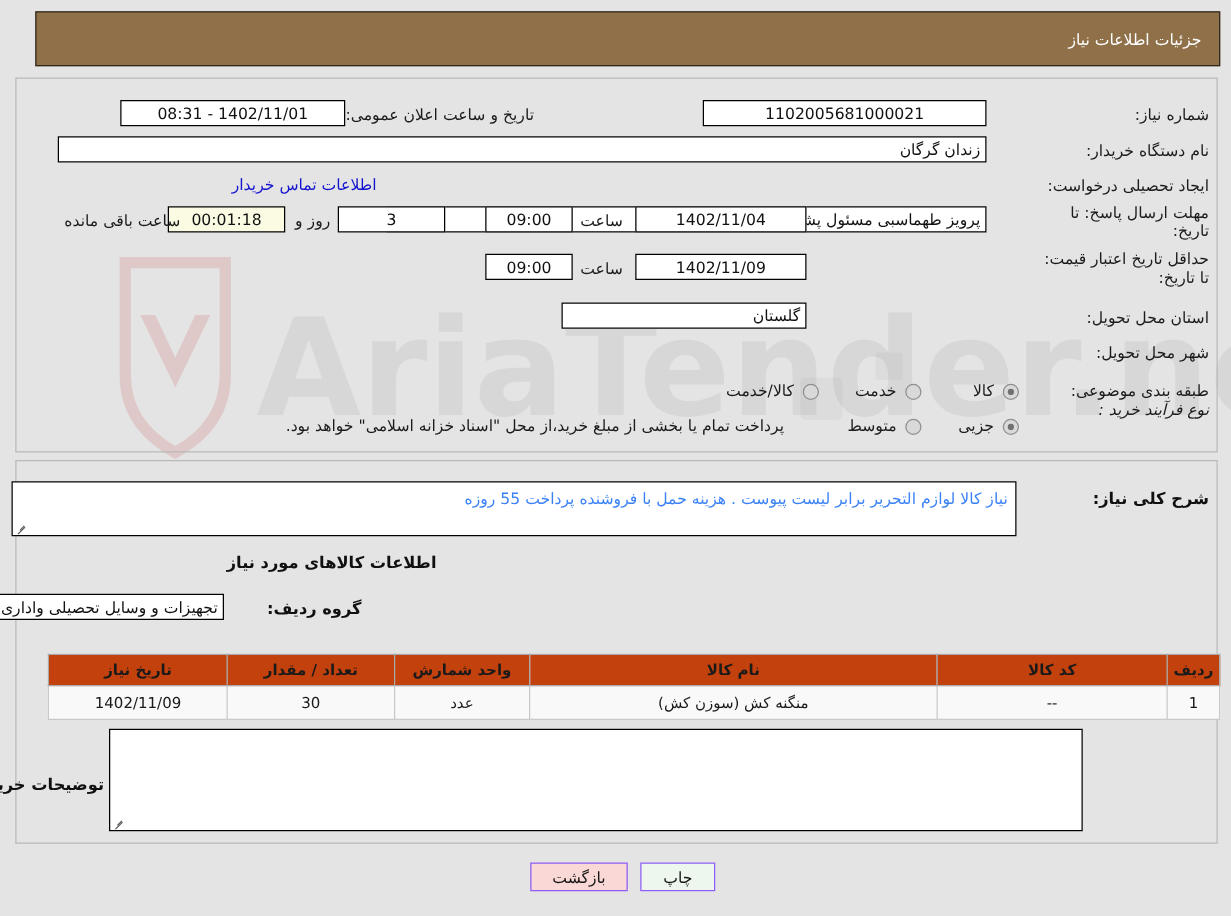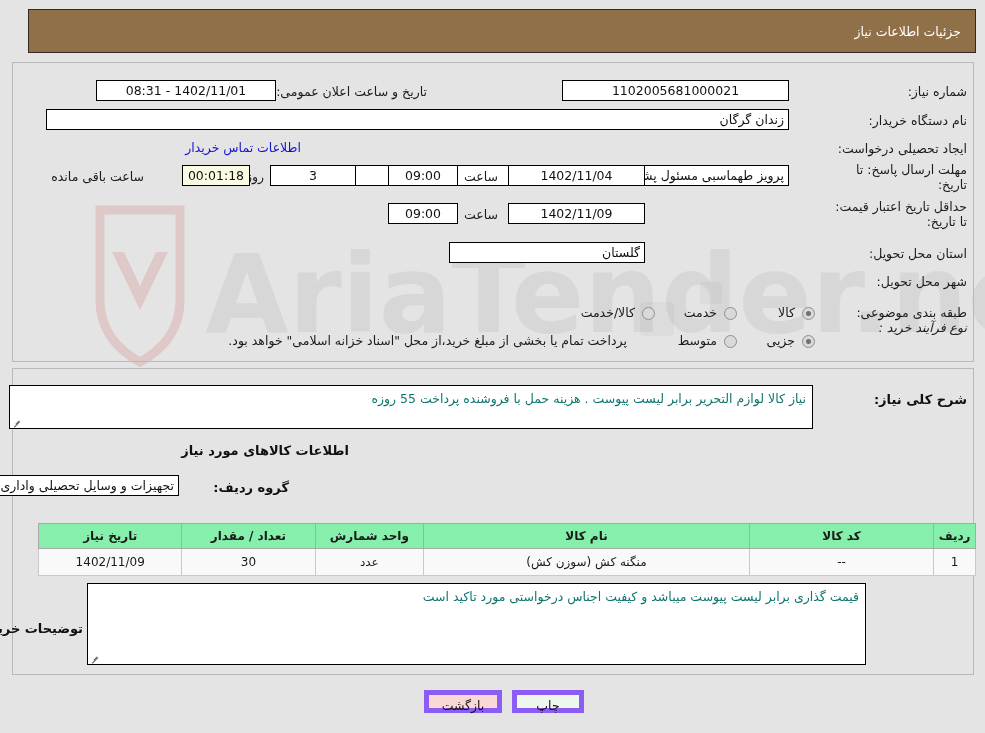--- a/index.html
+++ b/index.html
@@ -121,21 +121,21 @@
     white-space: nowrap;
     z-index: 4;
   }
 
   
   .ta {
     position: absolute;
     background: #ffffff;
     border: 1px solid #000000;
     font-size: 12.5px;
-    color: #0f766e;
+    color: #3b82f6;
     padding: 4px 6px 0 6px;
     line-height: 18px;
     text-align: right;
     z-index: 4;
     overflow: hidden;
   }
   .ta .grip {
     position: absolute;
     left: 2px; bottom: 1px;
     width: 10px; height: 10px;
@@ -162,21 +162,21 @@
     position: absolute;
     left: 38px; top: 523px;
     width: 938px;
     border-collapse: collapse;
     font-size: 12px;
     background: #ffffff;
     z-index: 4;
     border: 1px solid #c3c3c3;
   }
   #goods-table th {
-    background: #86efac;
+    background: #c2410c;
     border: 1px solid #a9a9a9;
     font-weight: bold;
     color: #1a1a1a;
     height: 25px;
     padding: 0 4px;
     text-align: center;
     font-size: 12px;
   }
   #goods-table td {
     background: #f9f9f9;
@@ -191,30 +191,30 @@
   .col-code  { width: 180px; }
   .col-name  { width: 318px; }
   .col-unit  { width: 106px; }
   .col-qty   { width: 130px; }
   .col-date  { width: 140px; }
 
   
   .btn {
     position: absolute;
     height: 23px;
-    border: 5px solid #8b5cf6;
+    border: 1px solid #8b5cf6;
     font-size: 12.5px;
     font-family: "DejaVu Sans", "Liberation Sans", sans-serif;
     text-align: center;
     line-height: 21px;
     cursor: pointer;
     z-index: 5;
     padding: 0 6px;
   }
-  #btn-print { left: 512px; top: 690px; width: 72px; background: #edf7ed; color: #151515; }
+  #btn-print { left: 512px; top: 690px; width: 60px; background: #edf7ed; color: #151515; }
   #btn-back  { left: 424px; top: 690px; width: 78px; background: #fad8d6; color: #151515; }
 </style>
 </head>
 <body>
 
 <div id="page">
 
   <svg id="watermark" viewBox="0 0 985 230" xmlns="http://www.w3.org/2000/svg">
 
     <g opacity="0.16">
@@ -250,21 +250,21 @@
   <div class="lbl" style="right:18px; top:141px;">ایجاد تحصیلی درخواست:</div>
   <div class="fld rt" style="right:196px; top:137px; width:480px;margin-top:28px;">پرویز طهماسبی مسئول پشتیبانی زندان گرگان</div>
   <div class="linktext" style="right:684px; top:140px;">اطلاعات تماس خریدار</div>
 
   <div class="lbl lbl-2line" style="right:18px; top:162px;">مهلت ارسال پاسخ: تا تاریخ:</div>
   <div class="fld center" style="right:340px; top:165px; width:137px;">1402/11/04</div>
   <div class="lbl" style="right:487px; top:169px;">ساعت</div>
   <div class="fld center" style="right:527px; top:165px; width:70px;">09:00</div>
   <div class="fld center" style="right:629px; top:165px; width:86px;">3</div>
   <div class="lbl" style="right:721px; top:169px;">روز و</div>
-  <div class="fld center yellow" style="right:735px; top:165px; width:68px;margin-left:41px;">00:01:18</div>
+  <div class="fld center yellow" style="right:757px; top:165px; width:94px;margin-left:41px;">00:01:18</div>
   <div class="lbl" style="right:841px; top:169px;">ساعت باقی مانده</div>
 
   <div class="lbl lbl-2line" style="right:18px; top:199px; width:135px;">حداقل تاریخ اعتبار قیمت: تا تاریخ:</div>
   <div class="fld center" style="right:340px; top:203px; width:137px;">1402/11/09</div>
   <div class="lbl" style="right:487px; top:207px;">ساعت</div>
   <div class="fld center" style="right:527px; top:203px; width:70px;">09:00</div>
 
   <div class="lbl" style="right:18px; top:246px;">استان محل تحویل:</div>
   <div class="fld rt" style="right:340px; top:242px; width:196px;">گلستان</div>
 
@@ -316,20 +316,19 @@
         <td>منگنه کش (سوزن کش)</td>
         <td>عدد</td>
         <td>30</td>
         <td>1402/11/09</td>
       </tr>
     </tbody>
   </table>
 
   <div class="strong-lbl" style="right:902px; top:621px;">توضیحات خریدار:</div>
   <div class="ta" style="right:119px; top:583px; width:779px; height:82px; left:87px;">
-    <span>قیمت گذاری برابر لیست پیوست میباشد و کیفیت اجناس درخواستی مورد تاکید است</span>
     <span class="grip"></span>
   </div>
 
   <div class="btn" id="btn-print">چاپ</div>
   <div class="btn" id="btn-back">بازگشت</div>
 
 </div>
 
 </body></html>

